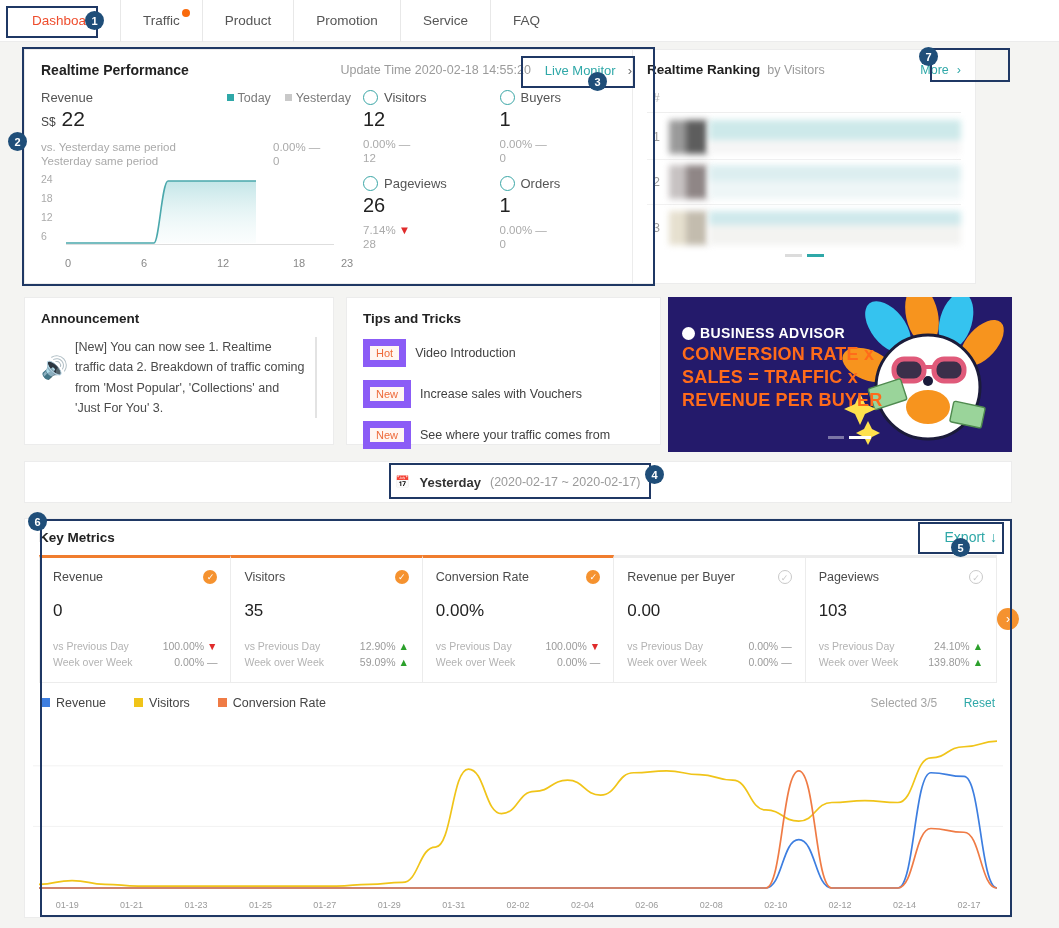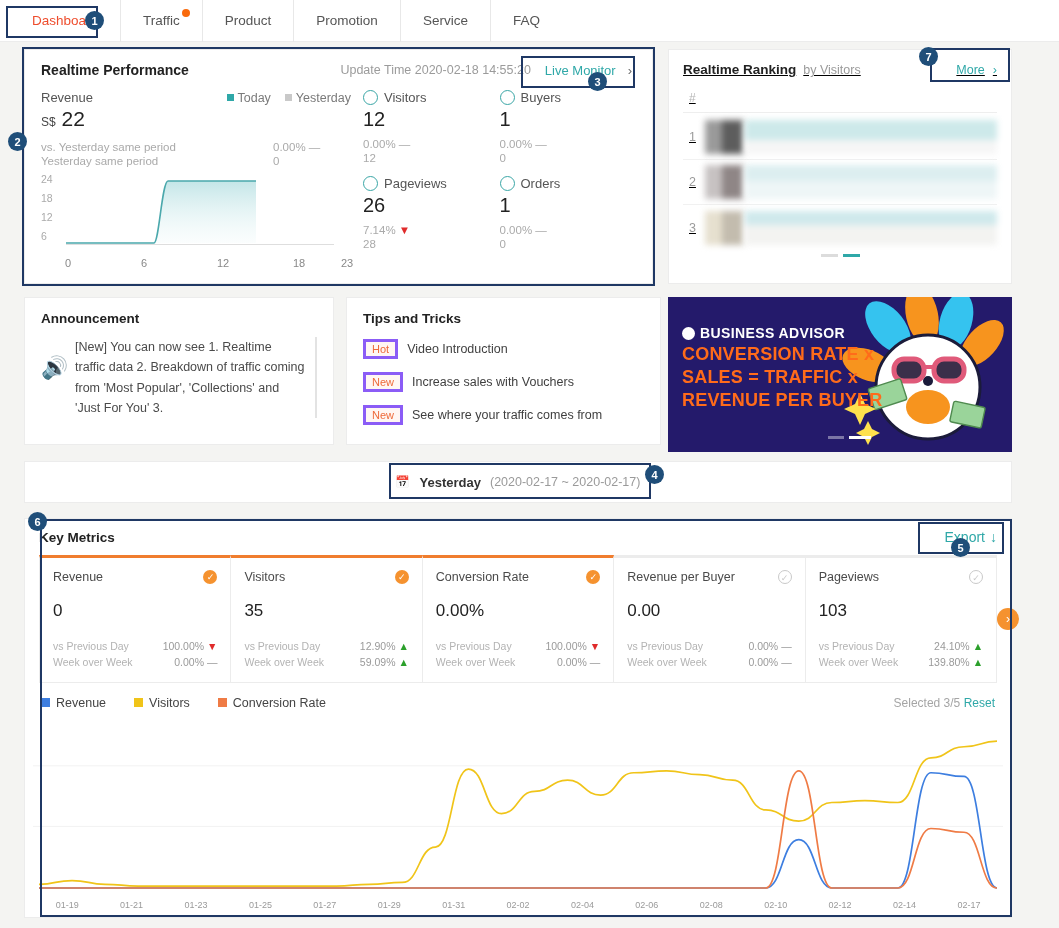--- a/index.html
+++ b/index.html
@@ -79,23 +79,22 @@
   .stat-ic {
     width: 15px; height: 15px; border-radius: 50%;
     border: 1.4px solid #3aa6a6; display: inline-block; position: relative;
   }
   .stat-num { font-size: 20px; color: #222; margin-top: 3px; }
   .stat-sub { font-size: 11.5px; color: #aaa; margin-top: 6px; line-height: 1.25; }
   .down { color: #e02b2b; }
 
   
   #rank {
-    position: absolute; left: 668px; top: 49px; width: 344px; height: 235px;
+    position: absolute; left: 632px; top: 49px; width: 344px; height: 235px;
     padding: 12px 14px;
-    text-decoration: underline;
   }
   .rank-head { display: flex; align-items: baseline; }
   .rank-t1 { font-size: 13.5px; font-weight: bold; color: #222; }
   .rank-t2 { font-size: 12.5px; color: #9a9a9a; margin-left: 7px; }
   .rank-more {
     margin-left: auto; font-size: 12.5px; color: #2fa8a8;
     display: flex; align-items: center; gap: 8px;
   }
   .rank-hash { font-size: 12px; color: #b5b5b5; margin-top: 14px; padding-left: 6px;
                border-bottom: 1px solid #eee; padding-bottom: 7px; }
@@ -111,21 +110,21 @@
 
   
   #ann { position: absolute; left: 24px; top: 297px; width: 310px; height: 148px; padding: 13px 16px; }
   #tips { position: absolute; left: 346px; top: 297px; width: 315px; height: 148px; padding: 13px 16px; }
   .sec-title { font-size: 13.5px; font-weight: bold; color: #222; }
   .ann-body { display: flex; margin-top: 11px; }
   .mega { width: 34px; font-size: 22px; color: #555; padding-top: 18px; }
   .ann-text { font-size: 12.5px; color: #4a4a4a; line-height: 1.62; flex: 1; padding-right: 10px; }
   .ann-bar { width: 2px; background: #e3e3e3; }
   .tip-row { display: flex; align-items: center; gap: 9px; margin-top: 13px; }
-  .tag { font-size: 11px; padding: 1px 6px; border: 3px solid #8b5cf6; color: #ee6a3a; background: #fff6f2; }
+  .tag { font-size: 11px; padding: 1px 6px; border: 7px solid #8b5cf6; color: #ee6a3a; background: #fff6f2; }
   .tip-label { font-size: 12.5px; color: #3f3f3f; }
 
   
   #banner {
     position: absolute; left: 668px; top: 297px; width: 344px; height: 155px;
     background: #241a6b; overflow: hidden;
   }
   .bn-txt { position: absolute; left: 14px; top: 28px; }
   .bn-l1 { font-size: 14px; font-weight: bold; color: #fff; letter-spacing: .4px;
            display: flex; align-items: center; gap: 5px; }
@@ -176,21 +175,21 @@
   .next-btn {
     position: absolute; right: -22px; top: 50%; transform: translateY(-50%);
     width: 22px; height: 22px; border-radius: 50%; background: #f5922f; color: #fff;
     font-size: 12px; display: flex; align-items: center; justify-content: center;
   }
 
   .km-legend { display: flex; align-items: center; padding: 13px 16px 0; }
   .lg { display: flex; align-items: center; gap: 6px; margin-right: 28px; font-size: 12.5px; color: #444; }
   .lg i { width: 9px; height: 9px; display: block; }
   .km-sel { margin-left: auto; font-size: 12px; color: #a5a5a5; }
-  .km-sel a { color: #2fa8a8; text-decoration: none; margin-left: 0; }
+  .km-sel a { color: #2fa8a8; text-decoration: none; margin-left: 23px; }
 
   .bigchart { position: relative; height: 182px; margin: 6px 6px 0 8px; }
   .xaxis { display: flex; padding: 0 10px; margin-top: 2px; }
   .xaxis span { flex: 1; font-size: 9px; color: #9a9a9a; text-align: center; }
 </style>
 </head>
 <body>
 
 <div class="nav">
   <div class="nav-item active">

